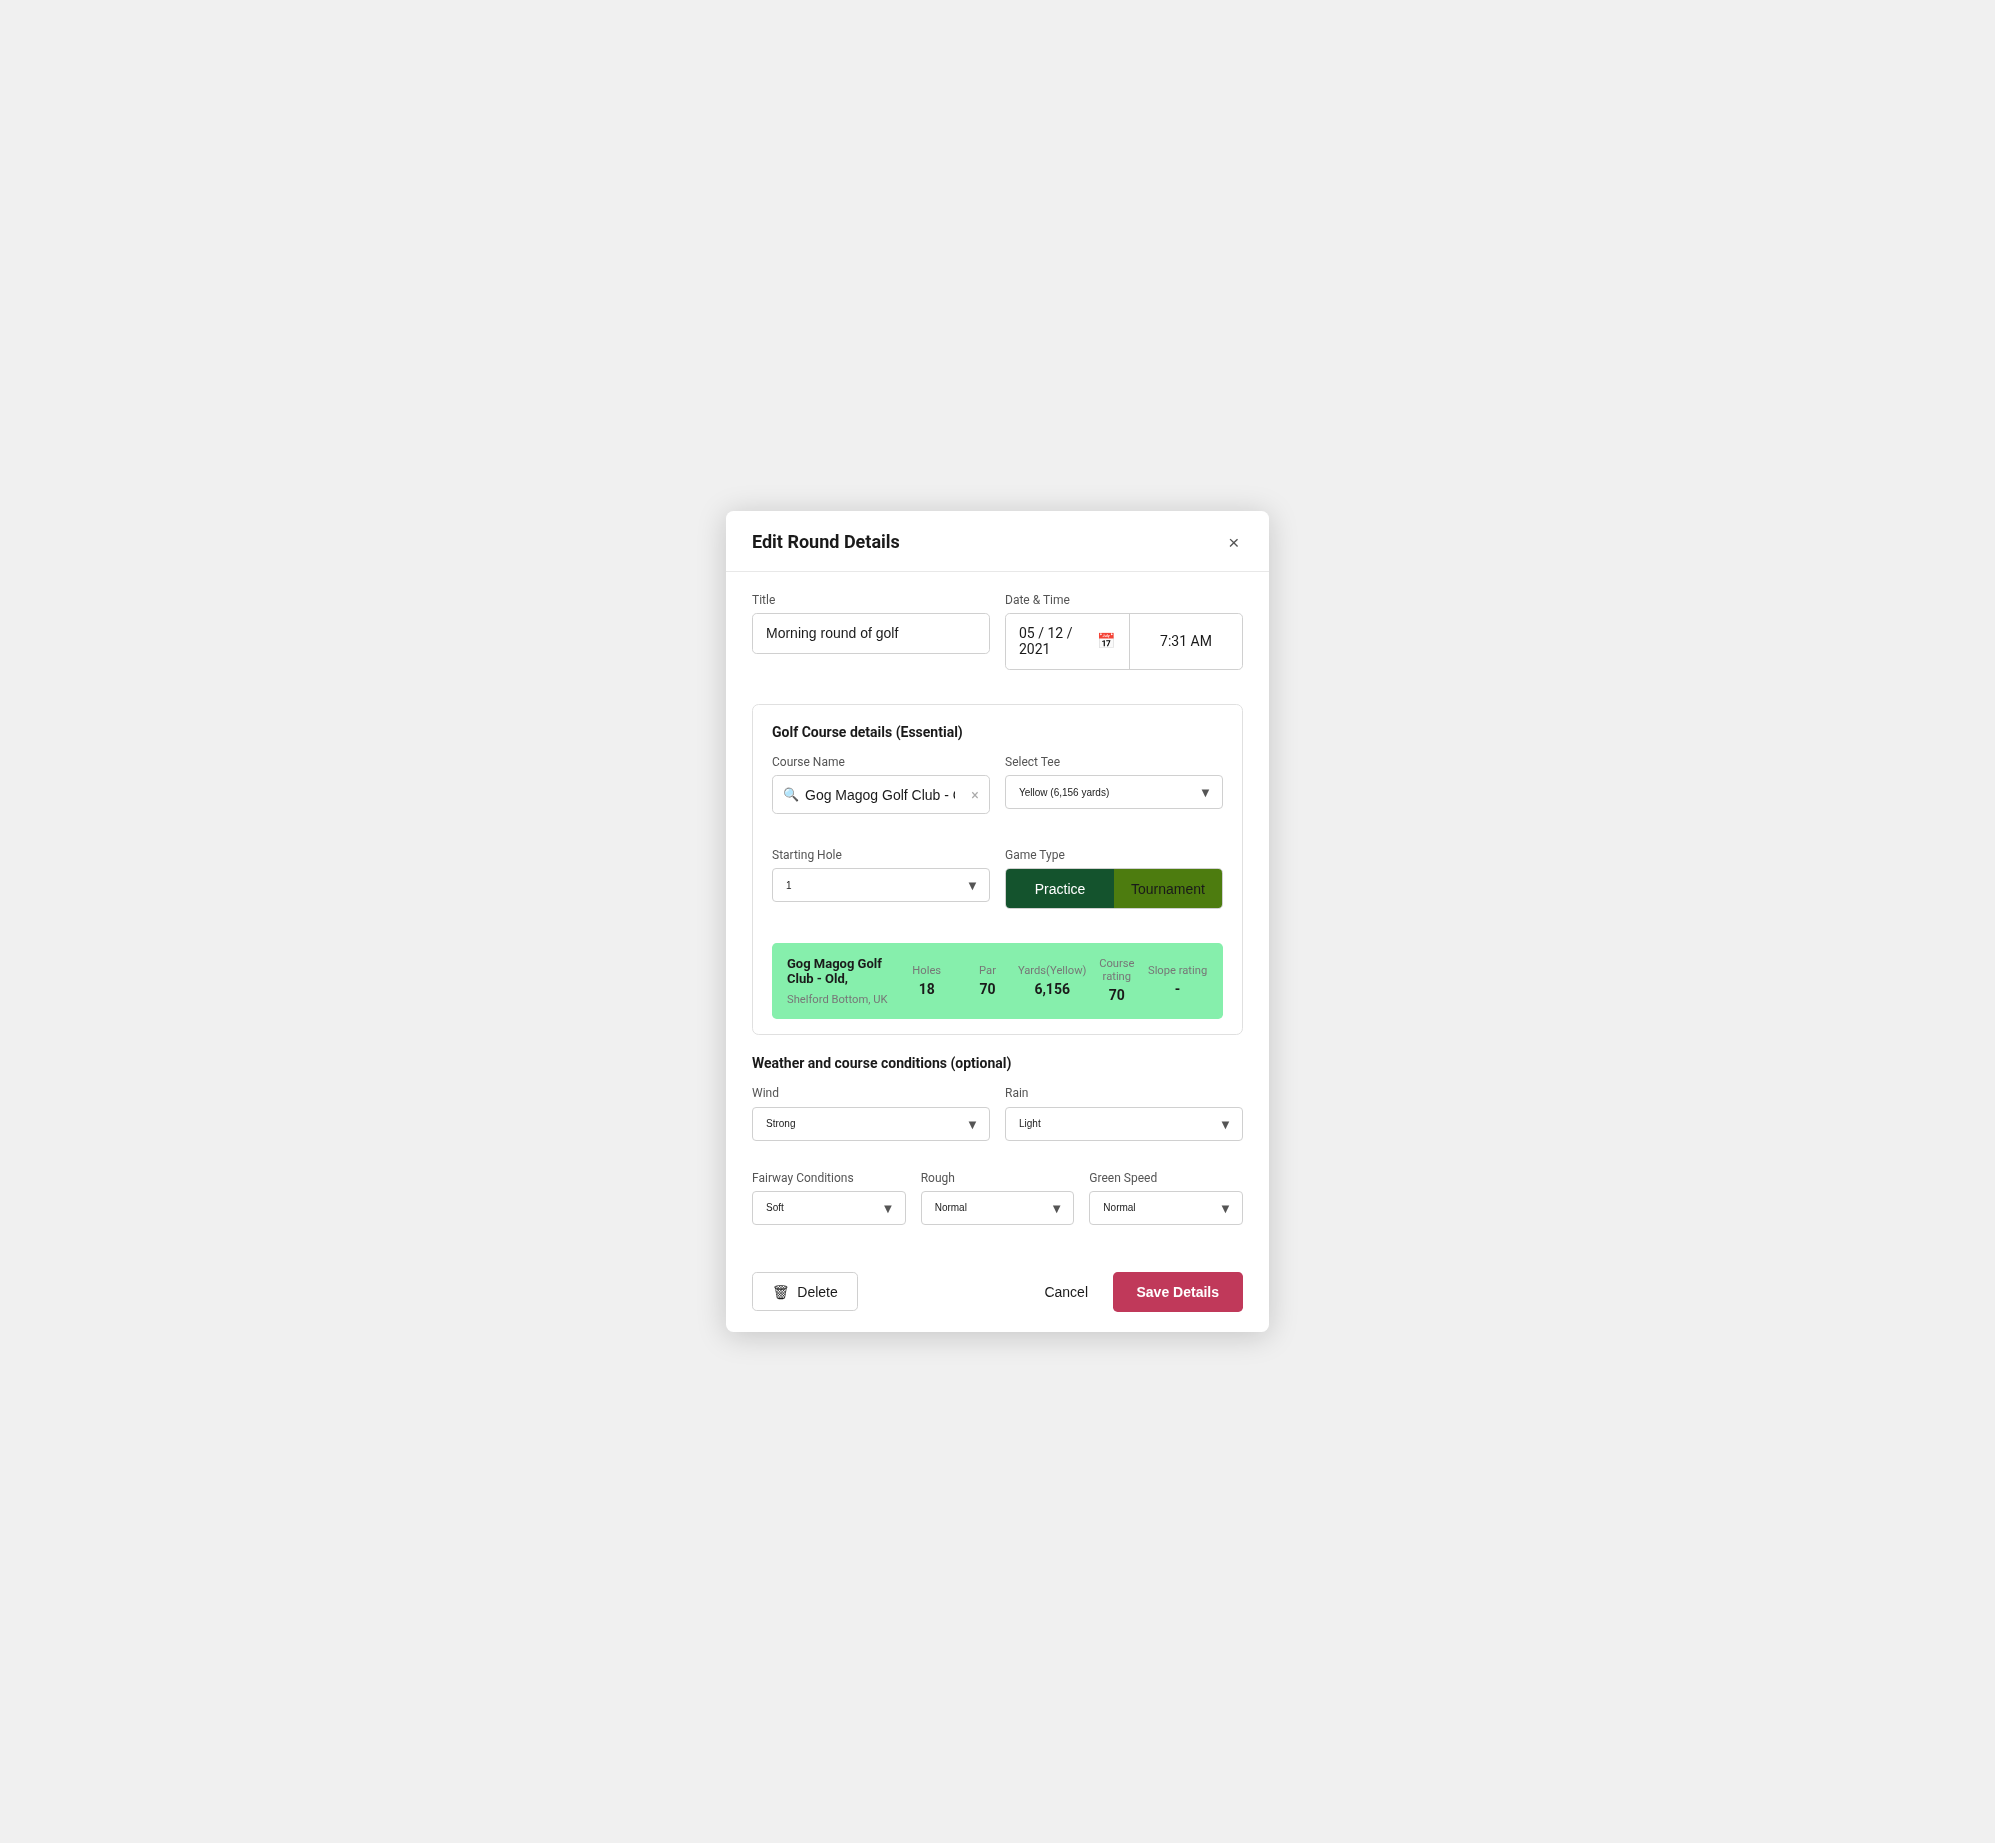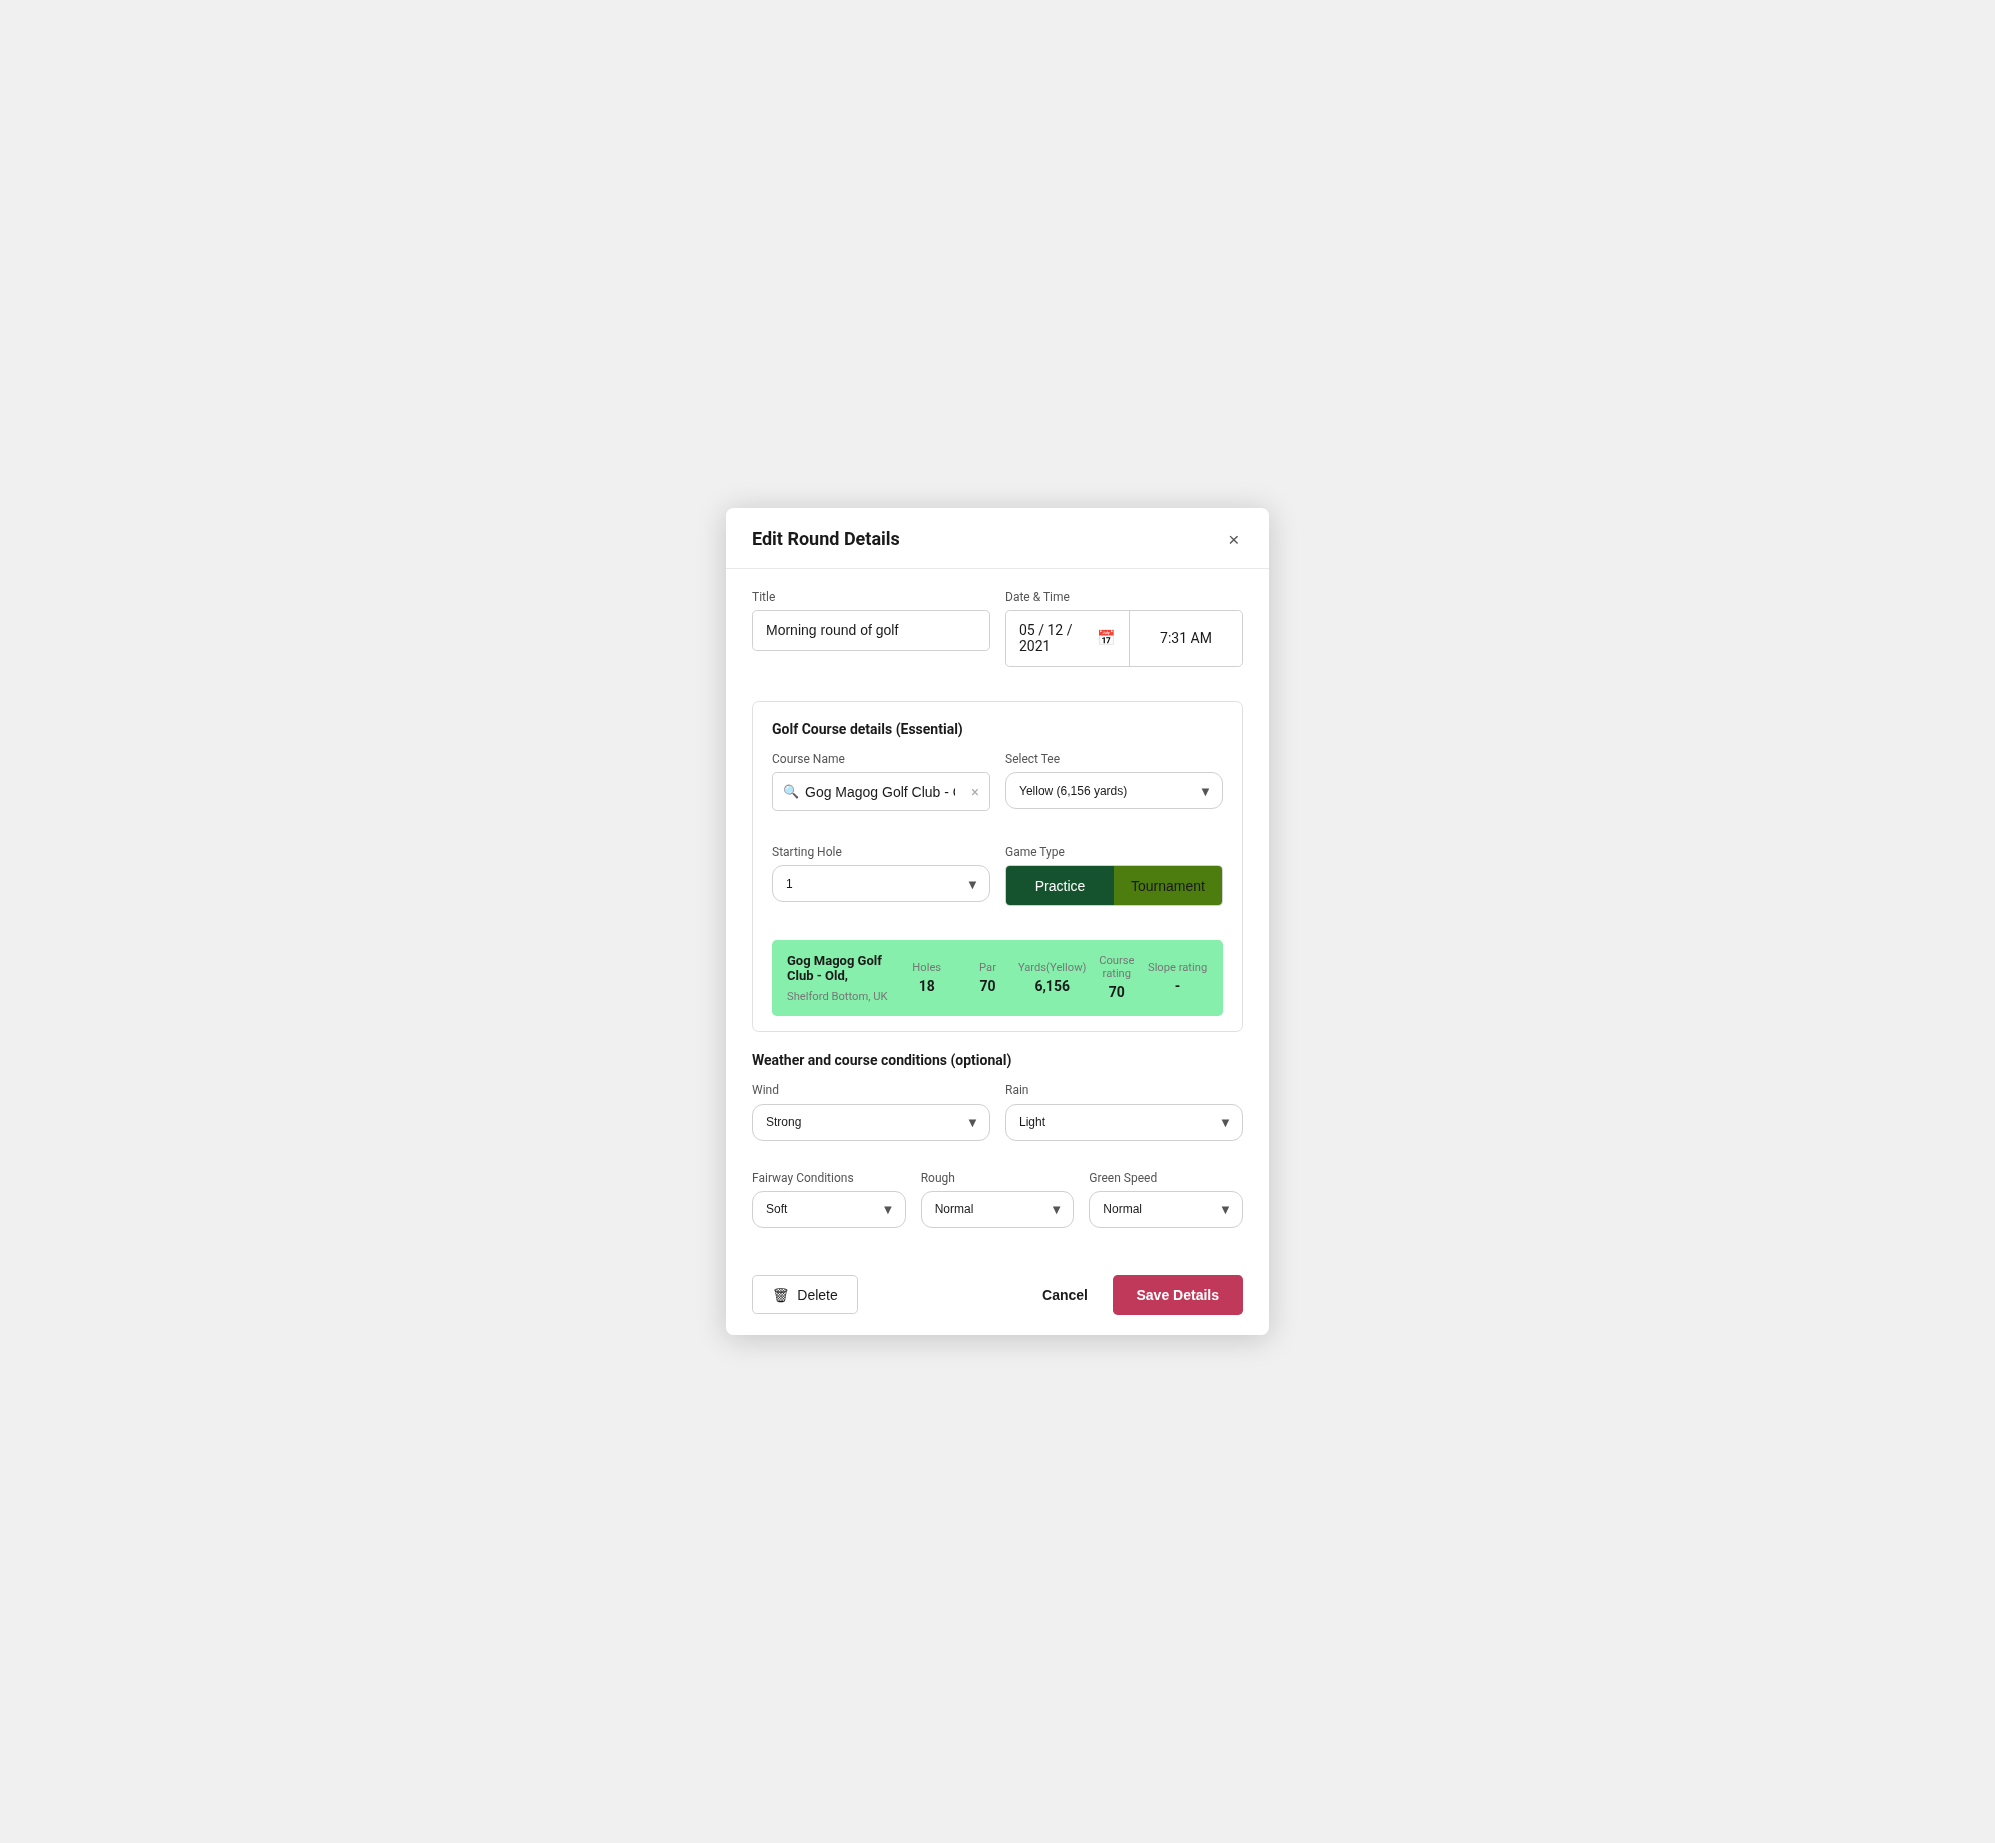--- a/index.html
+++ b/index.html
@@ -135,23 +135,23 @@
       color: #aaa;
       font-size: 14px;
       cursor: pointer;
     }
     .select-wrap {
       position: relative;
     }
     .select-input {
       width: 100%;
       border: 1.4px solid #d0d0d0;
-      border-radius: 11px;
+      border-radius: 4px;
       padding: 10.3px 34px 10.3px 13px;
-      font-size: 12px;
+      font-size: 10px;
       color: #1a1a1a;
       appearance: none;
       background: #fff;
       outline: none;
       cursor: pointer;
     }
     .chevron-icon {
       position: absolute;
       right: 11.2px;
       top: 50%;
@@ -256,21 +256,21 @@
     }
     .footer-right {
       display: flex;
       align-items: center;
       gap: 17px;
     }
     .cancel-btn {
       background: none;
       border: none;
       font-size: 14px;
-      font-weight: 700;
+      font-weight: 400;
       color: #1a1a1a;
       cursor: pointer;
       padding: 9.4px 7.5px;
     }
     .save-btn {
       background: #c0395a;
       color: #fff;
       border: none;
       border-radius: 4.7px;
       padding: 12px 24px;

